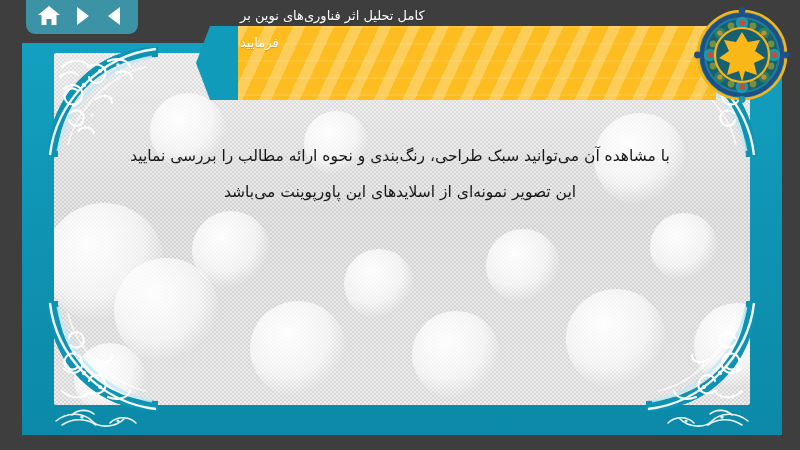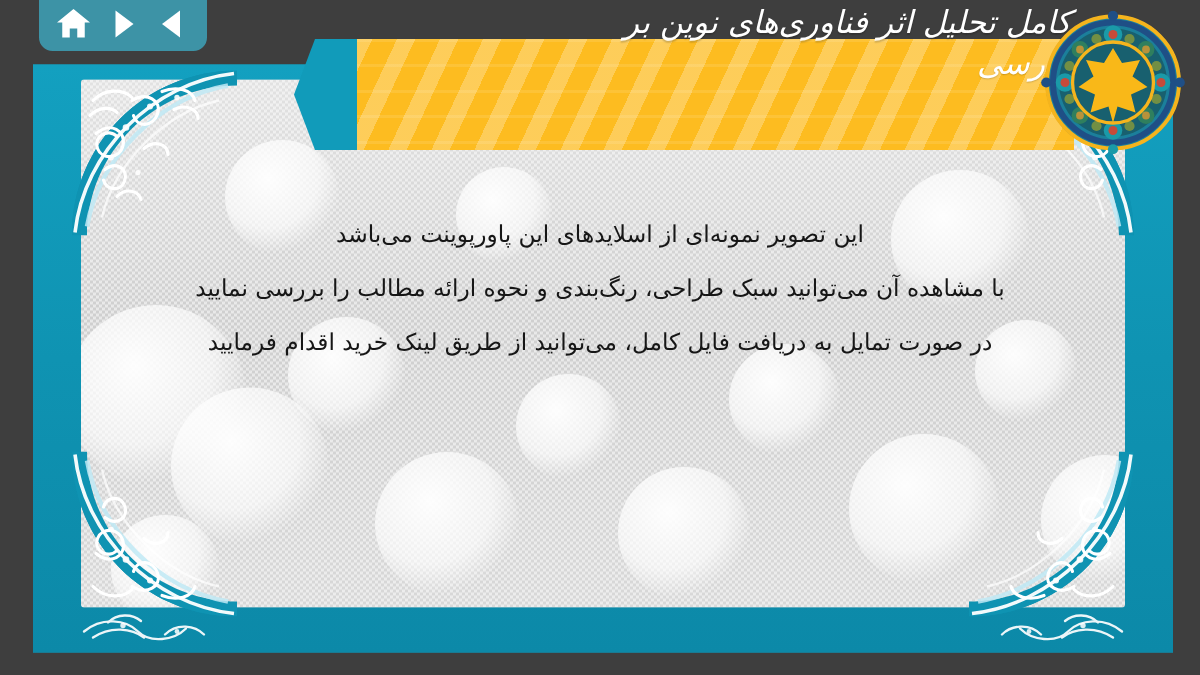--- a/index.html
+++ b/index.html
@@ -118,28 +118,27 @@
     z-index: 15;
   }
 
   .title-text {
     position: absolute;
     left: 240px;
     top: 2px;
     width: 474px;
     z-index: 20;
     color: #ffffff;
-    font-size: 21px;
+    font-size: 13px;
     line-height: 27px;
-    text-align: right;
+    text-align: left;
     direction: rtl;
     font-weight: 400;
     text-shadow: 0 1px 1px rgba(0,0,0,.18);
     letter-spacing: 0;
-    font-style: italic;
   }
   .title-line { display: block; white-space: nowrap; }
 
   
   .medallion {
     position: absolute;
     left: 694px;
     top: 7px;
     width: 96px;
     height: 96px;
@@ -336,21 +335,21 @@
   </div>
 
   <svg class="banner-arrow" viewBox="0 0 42 74">
     <path d="M42,0 L14,0 L0,37 L14,74 L42,74 Z" fill="#119bba"></path>
   </svg>
 
   <div class="title-banner"></div>
 
   <div class="title-text">
     <span class="title-line">کامل تحلیل اثر فناوری‌های نوین بر</span>
-    <span class="title-line">بررسی</span>
+    <span class="title-line">فرمایید</span>
   </div>
 
   <svg class="medallion" viewBox="0 0 96 96">
     <defs>
       <clipPath id="medclip">
           <circle cx="48" cy="48" r="45"></circle>
         </clipPath>
     </defs>
     <circle cx="48" cy="48" r="45" fill="#1b7f9b"></circle>
     <circle cx="48" cy="48" r="44" fill="none" stroke="#f5b41d" stroke-width="2.6"></circle>
@@ -390,23 +389,22 @@
       <circle cx="48" cy="48" r="27" fill="none" stroke="#f5b41d" stroke-width="2.2"></circle>
       <path d="M48,25 L54,35 L66,33 L61,44 L71,51 L60,56 L63,68 L51,64 L48,75 L45,64 L33,68 L36,56 L25,51 L35,44 L30,33 L42,35 Z" fill="#f9b818"></path>
     </g>
     <circle cx="48" cy="3.5" r="3.4" fill="#1f4f86"></circle>
     <circle cx="48" cy="92.5" r="3.4" fill="#1a9aa8"></circle>
     <circle cx="3.5" cy="48" r="3.4" fill="#1f4f86"></circle>
     <circle cx="92.5" cy="48" r="3.4" fill="#1f4f86"></circle>
   </svg>
 
   <div class="body-text">
+    <span class="body-line">با مشاهده آن می‌توانید سبک طراحی، رنگ‌بندی و نحوه ارائه مطالب را بررسی نمایید</span>
     <span class="body-line">این تصویر نمونه‌ای از اسلایدهای این پاورپوینت می‌باشد</span>
-    <span class="body-line">با مشاهده آن می‌توانید سبک طراحی، رنگ‌بندی و نحوه ارائه مطالب را بررسی نمایید</span>
-    <span class="body-line">در صورت تمایل به دریافت فایل کامل، می‌توانید از طریق لینک خرید اقدام فرمایید</span>
   </div>
 
   <div class="nav-bar">
     <div class="nav-btn" title="previous">
       <svg width="22" height="22" viewBox="0 0 22 22">
         <path d="M16,2 L16,20 L4,11 Z" fill="#ffffff"></path>
       </svg>
     </div>
     <div class="nav-btn" title="next">
       <svg width="22" height="22" viewBox="0 0 22 22">

